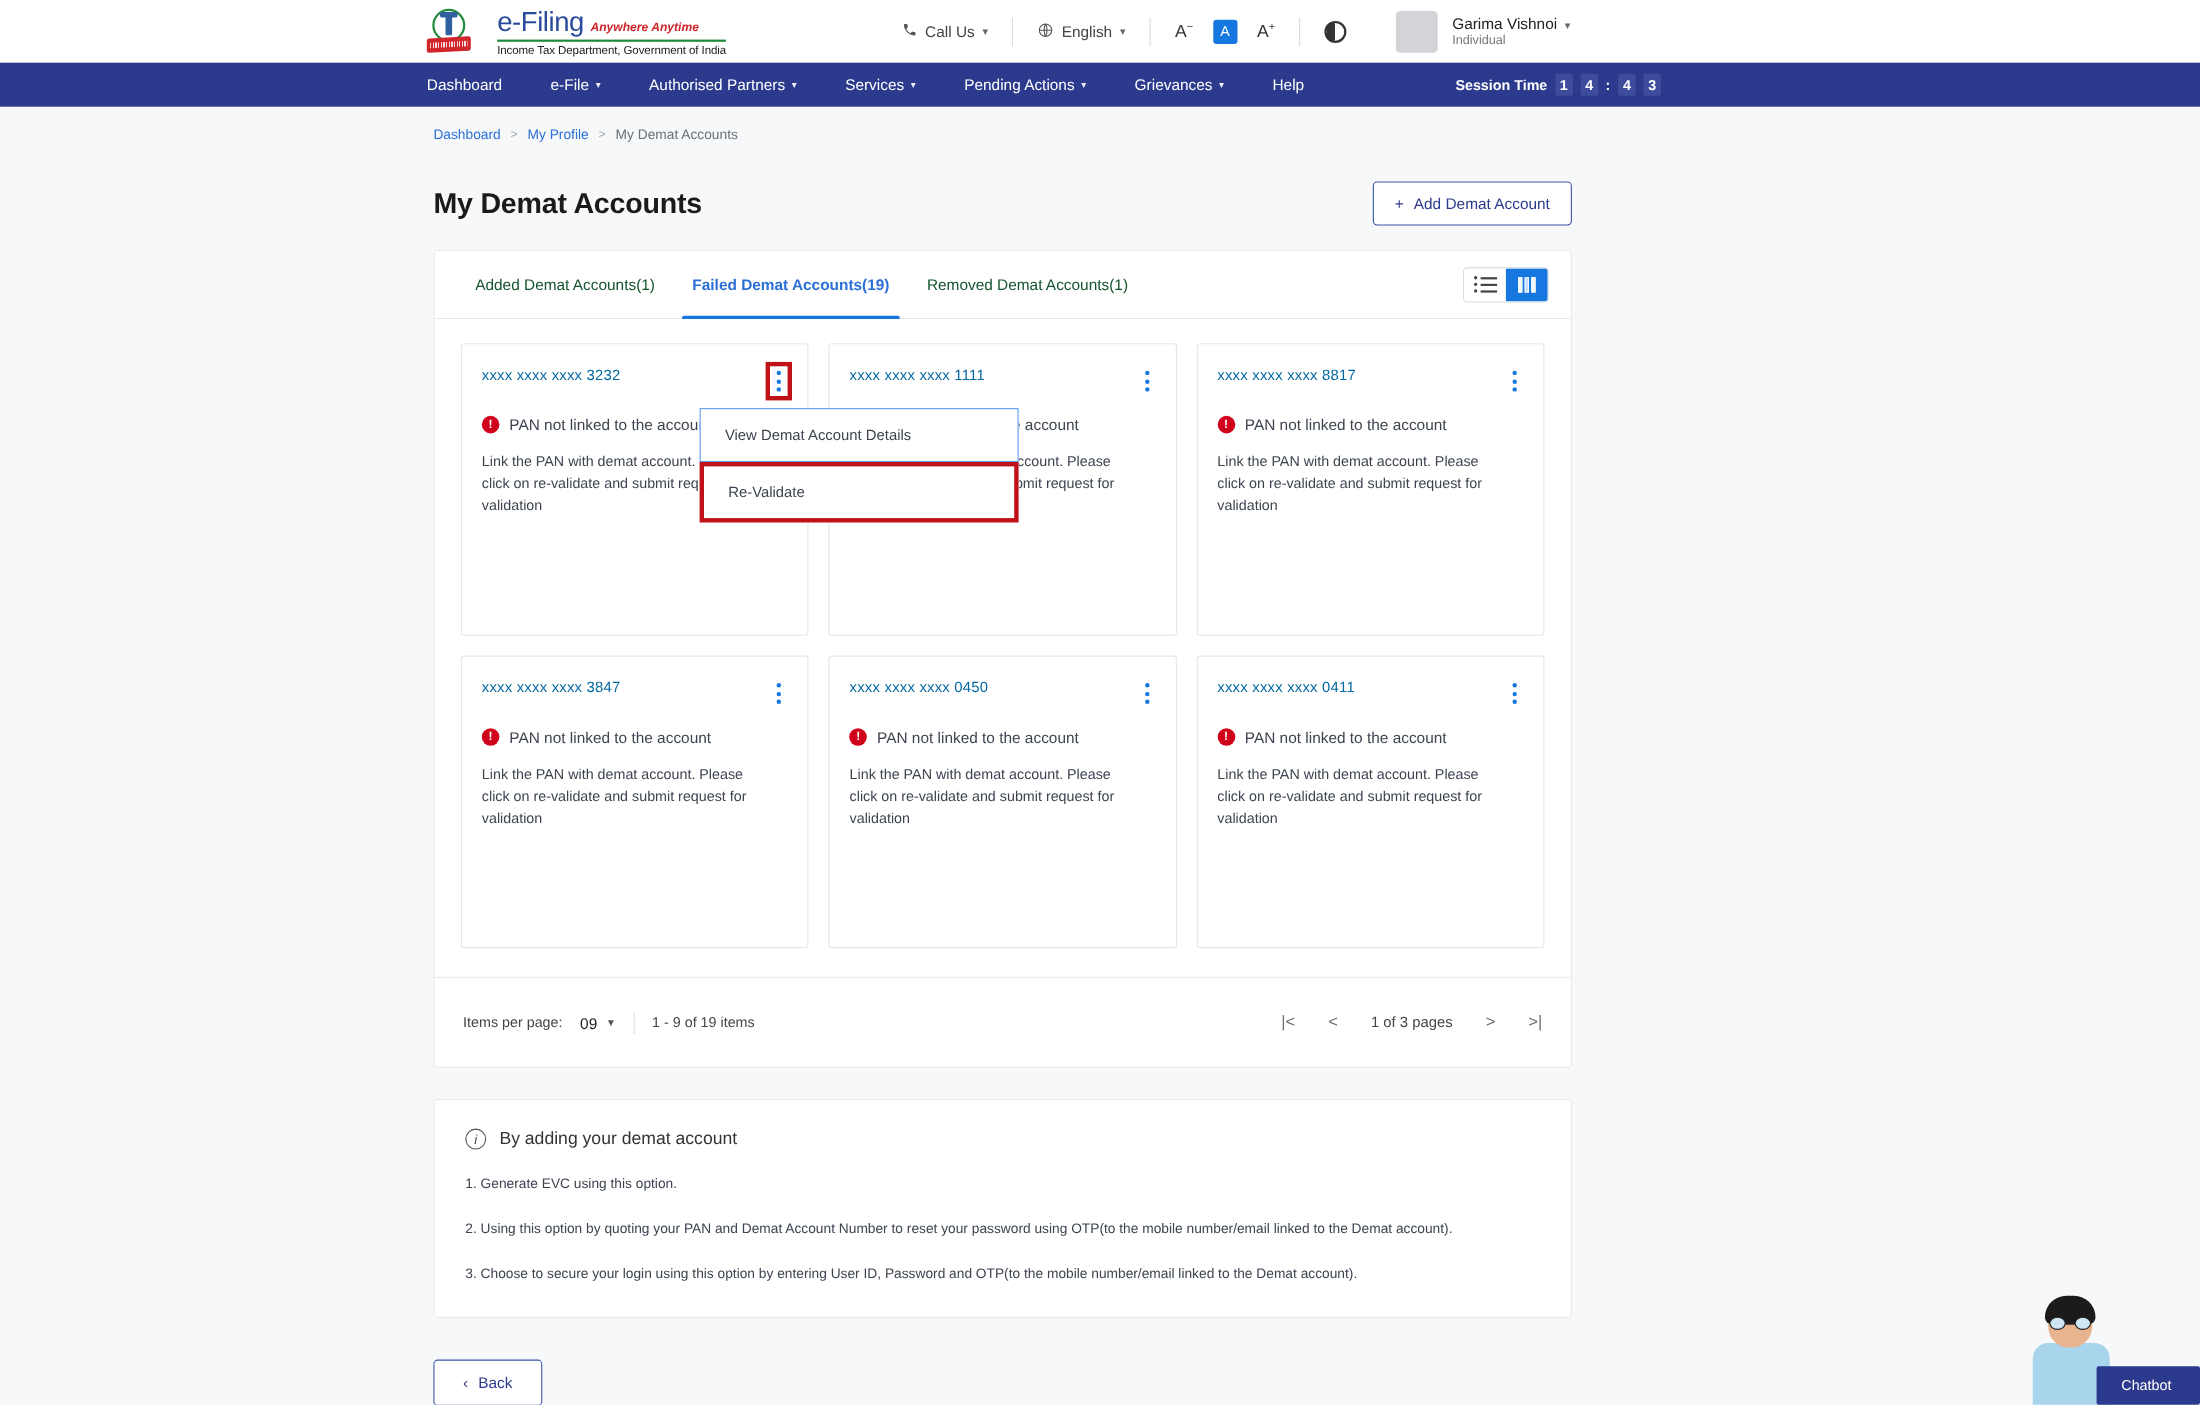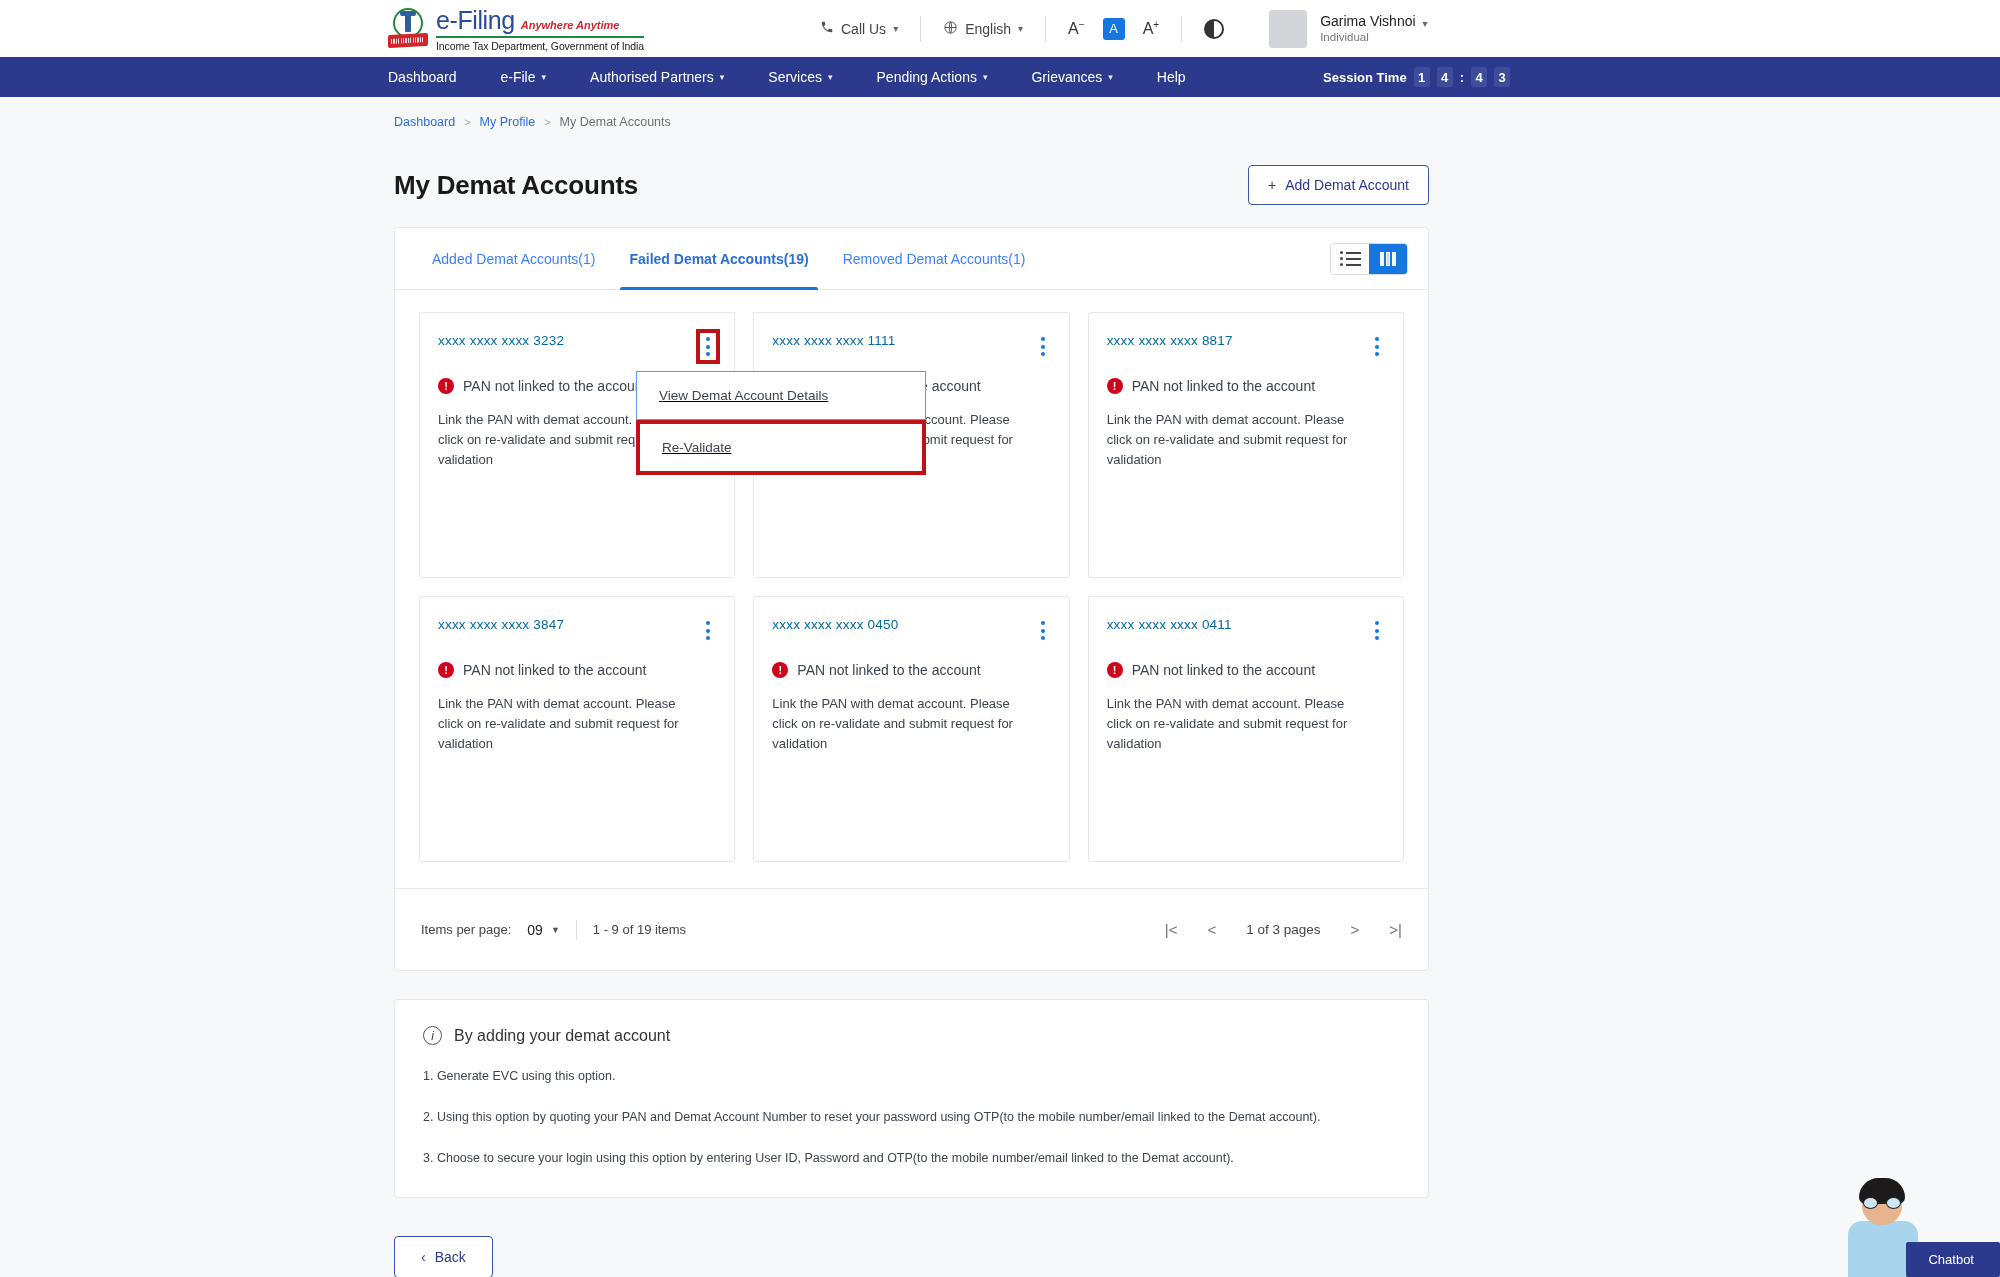--- a/index.html
+++ b/index.html
@@ -32,21 +32,21 @@
   .emblem .ribbon {
     position:absolute; left:0; top: 27px; width: 40px; height: 13px;
     background:#d1252c; border-radius: 2px;
     transform: skewY(-3deg);
   }
   .emblem .ribbon::after{
     content:""; position:absolute; left:3px; top:4px; right:3px; height:5px;
     background: repeating-linear-gradient(90deg,#fff 0 1.2px,transparent 1.2px 2.4px);
     opacity:.85;
   }
-  .logo-text { margin-left: 8px; }
+  .logo-text { margin-left: 24px; }
   .logo-line1 { display:flex; align-items:baseline; }
   .efiling {
     font-size: 25px; color: #2a4b9b; font-weight: 400; letter-spacing: -.4px;
   }
   .tagline {
     font-size: 11px; color:#d1252c; font-style: italic; font-weight:700; margin-left:6px;
   }
   .logo-rule { height: 2px; background: #1f8a3b; margin: 1px 0 2px; }
   .logo-sub { font-size: 10.5px; color: #222; letter-spacing: -.1px; }
 
@@ -118,21 +118,21 @@
   .card-panel {
     width: 1035px; background:#fff; border:1px solid #e6e8eb; border-radius:4px;
     margin-top: 22px;
   }
   .tabs-row {
     display:flex; align-items:center; justify-content:space-between;
     border-bottom:1px solid #e6e8eb; padding: 0 20px; height: 62px;
   }
   .tabs { display:flex; align-items:flex-end; height:100%; }
   .tab {
-    font-size:14px; color:#3b82f6; cursor:pointer; padding: 0 17px;
+    font-size:14px; color:#14532d; cursor:pointer; padding: 0 17px;
     height:100%; display:flex; align-items:center; white-space:nowrap;
     position:relative;
   }
   .tab.active { color:#2a6fd6; font-weight:600; }
   .tab.active::after {
     content:""; position:absolute; left:8px; right:8px; bottom:-1px; height:3px;
     background:#1677e0; border-radius:2px 2px 0 0;
   }
   .view-toggle {
     display:flex; border:1px solid #d7dadf; border-radius:4px; overflow:hidden;
@@ -170,21 +170,21 @@
   .excl {
     width:16px;height:16px;border-radius:50%;background:#d0021b;color:#fff;
     font-size:11px;font-weight:bold;display:flex;align-items:center;justify-content:center;
     flex:none; line-height:1;
   }
   .status-text { font-size:14px; color:#3d4450; }
   .desc { margin-top:16px; font-size:13px; color:#3d4450; line-height:1.55; max-width: 262px; }
 
   
   .dropdown {
-    position:absolute; z-index:40; width: 290px; background:#fff;text-decoration:underline;
+    position:absolute; z-index:40; width: 290px; background:#fff;
   }
   .dd-item {
     font-size:13.5px; color:#3d4450; padding: 16px 22px; background:#fff; cursor:pointer;
   }
   .dd-item.framed-blue { border:1.5px solid #5a9bea; }
   .dd-item.framed-red { border: 4px solid #c01118; }
 
   .pager {
     border-top:1px solid #e6e8eb; height: 82px; display:flex; align-items:center;
     justify-content:space-between; padding: 0 26px; margin-top: 26px;

